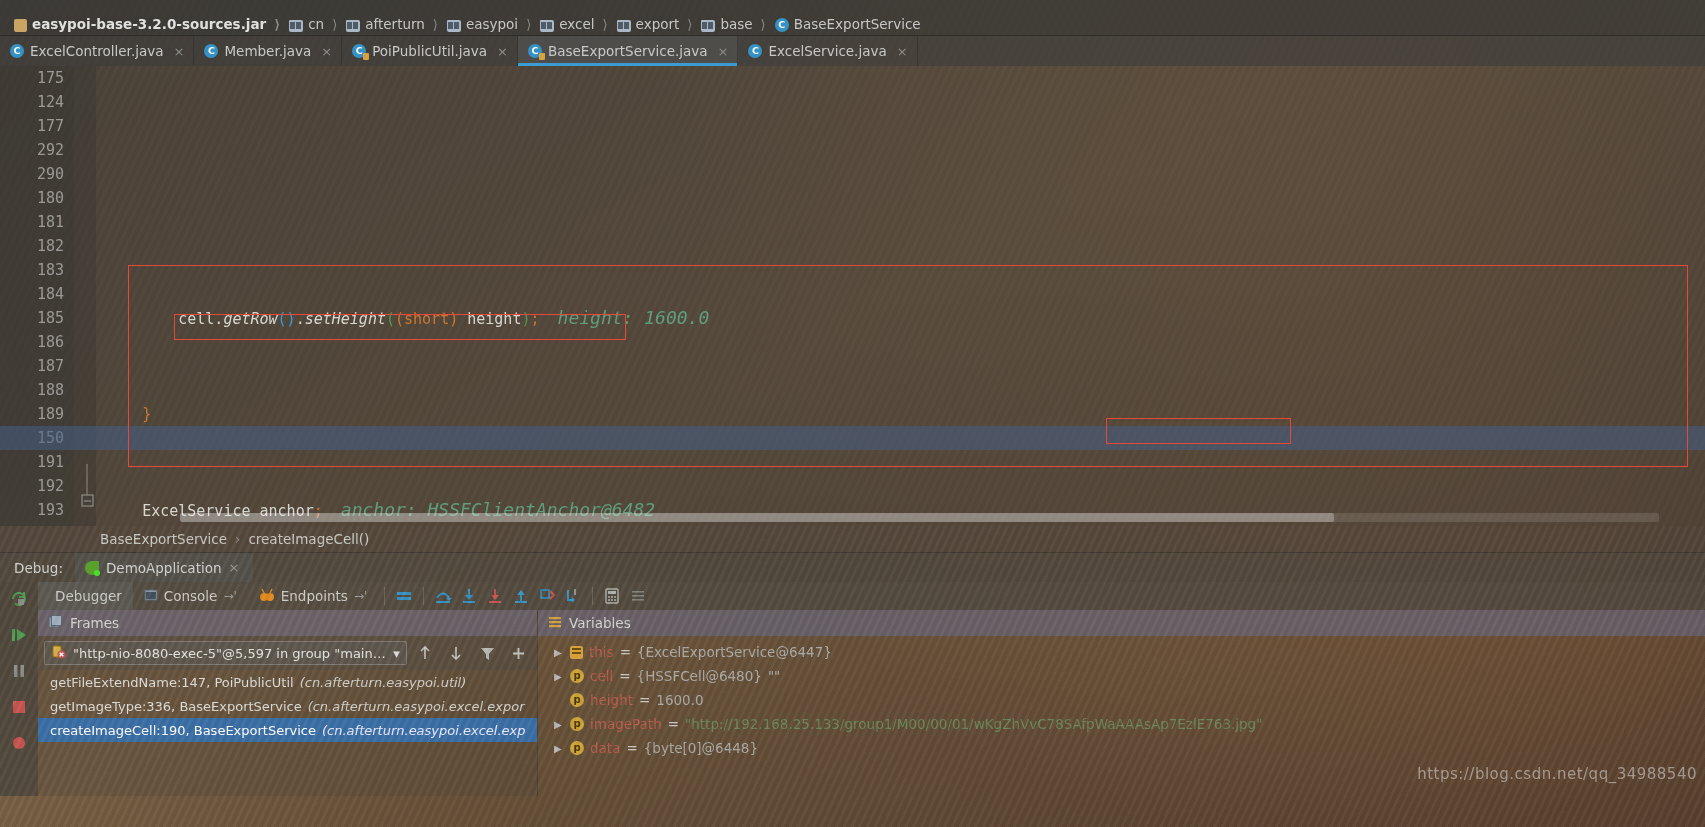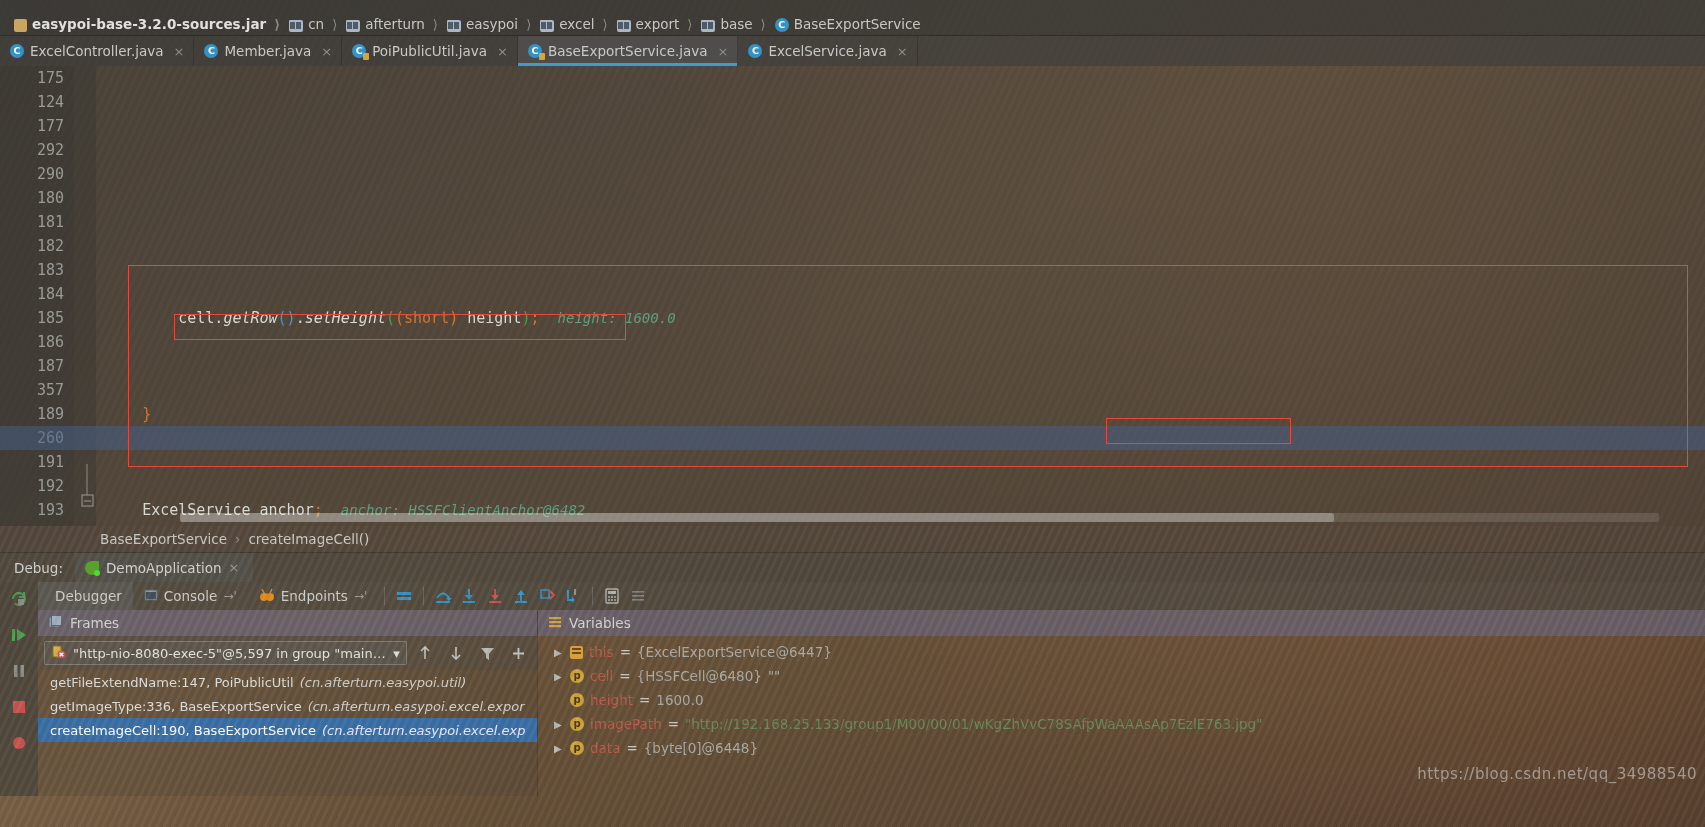--- a/index.html
+++ b/index.html
@@ -59,21 +59,21 @@
     font-size: 15px; line-height: 24px; background: rgba(60,58,55,.55); overflow: hidden;}
   .gutter { width: 74px; flex: 0 0 74px; text-align: right; padding-right: 10px;
     color: #9a9a96; background: rgba(52,52,50,.55); user-select:none; }
   .foldcol { width: 22px; flex: 0 0 22px; background: rgba(52,52,50,.35); position: relative; }
   .code { position: relative; flex: 1 1 auto; padding-left: 10px; white-space: pre; color: #d8d8d2; }
   .ln { height: 24px; }
   .hl-line { position:absolute; left:0; right:0; height:24px; background: rgba(70,95,135,.55); }
   .kw  { color:#cc7832;margin-top:28px; }
   .cls { color:#d7d7d1; }
   .meth-it { color:#d8d8d2; font-style: italic; }
-  .hint { color:#5f9e7e; font-style: italic; font-size: 14px; text-align: right; }
+  .hint { color:#5f9e7e; font-style: italic; font-size: 18px; text-align: right; }
   .sel { background:#2b5b9e; color:#ffffff; }
   .redbox { position:absolute; border:1px solid #e5493a; pointer-events:none; }
   .paren-b { color:#3a9dd8; }
   .paren-g { color:#4f9d52; }
 
   
   .hscroll { position:absolute; left:84px; right:46px; bottom:4px; height:9px; background: rgba(255,255,255,.12); border-radius:2px;}
   .hscroll i { position:absolute; left:0; top:0; bottom:0; width:78%; background: rgba(255,255,255,.28); border-radius:2px; display:block;}
 
   
@@ -250,23 +250,23 @@
       <div class="ln">292</div>
       <div class="ln">290</div>
       <div class="ln">180</div>
       <div class="ln">181</div>
       <div class="ln">182</div>
       <div class="ln">183</div>
       <div class="ln">184</div>
       <div class="ln">185</div>
       <div class="ln">186</div>
       <div class="ln">187</div>
-      <div class="ln">357</div>
+      <div class="ln">188</div>
       <div class="ln">189</div>
-      <div class="ln">260</div>
+      <div class="ln">150</div>
       <div class="ln">191</div>
       <div class="ln">192</div>
       <div class="ln">193</div>
     </div>
 
     <div class="foldcol">
       <svg width="22" height="460" style="position:absolute;left:0;top:0">
         <rect x="8" y="429" width="11" height="11" fill="none" stroke="#9a9a96" stroke-width="1"></rect>
         <line x1="10" y1="435" x2="17" y2="435" stroke="#9a9a96" stroke-width="1"></line>
         <line x1="13" y1="398" x2="13" y2="429" stroke="#8c8c88" stroke-width="1"></line>

